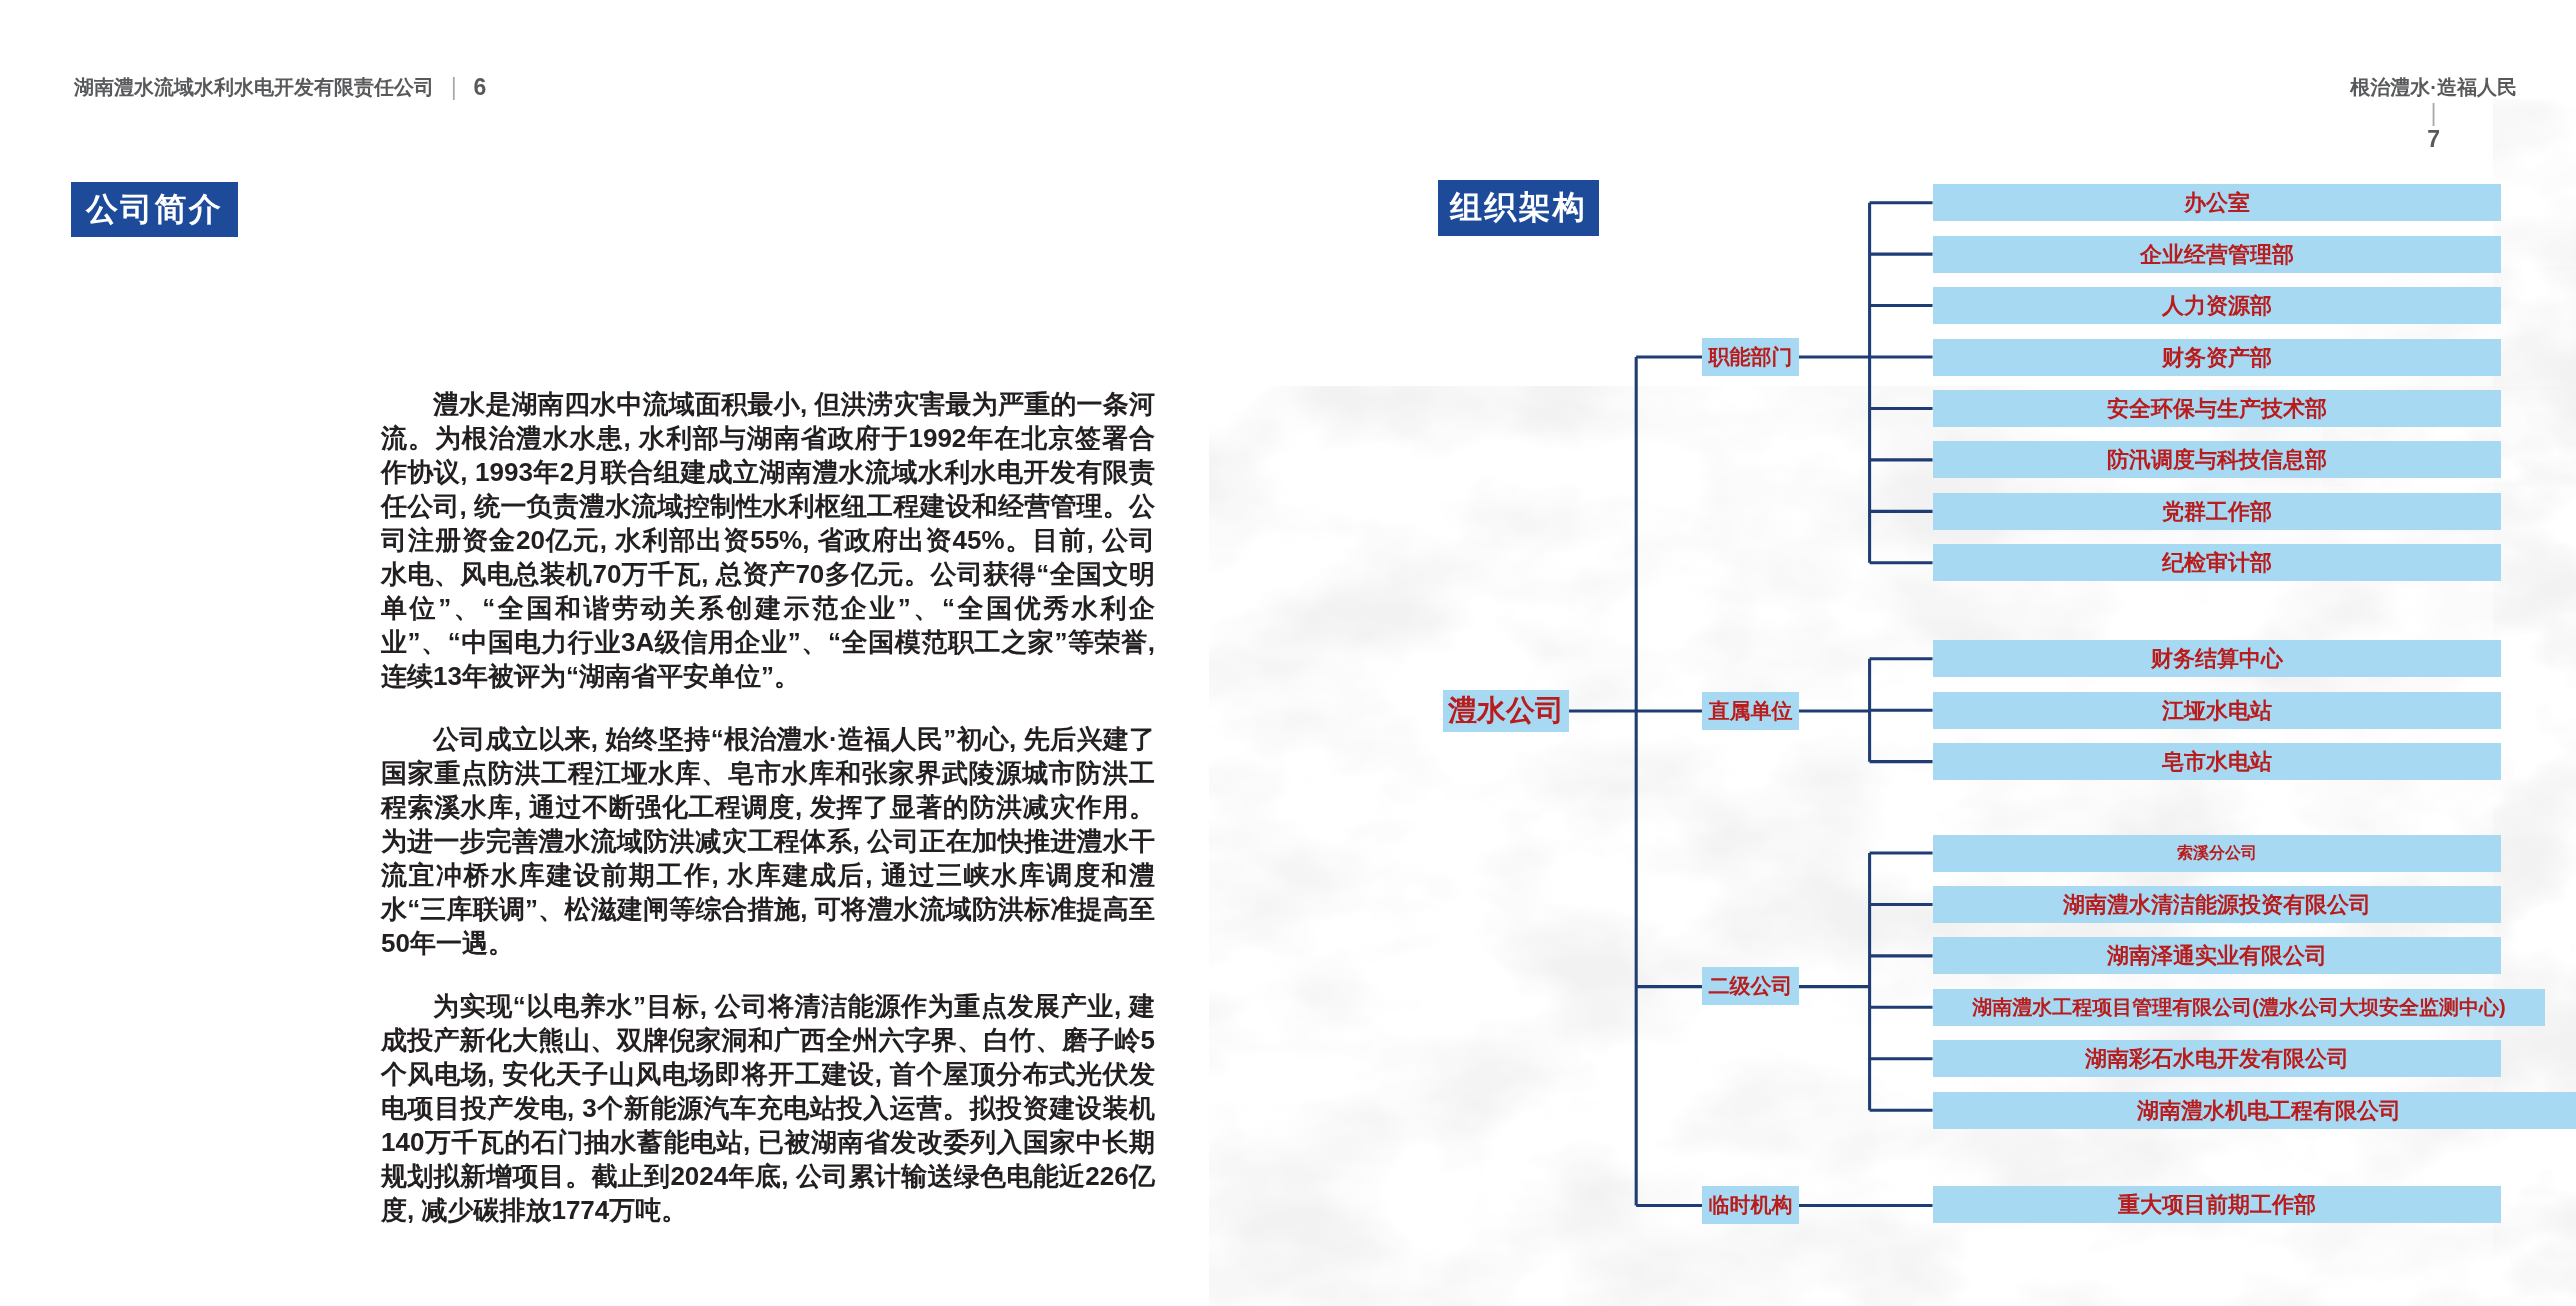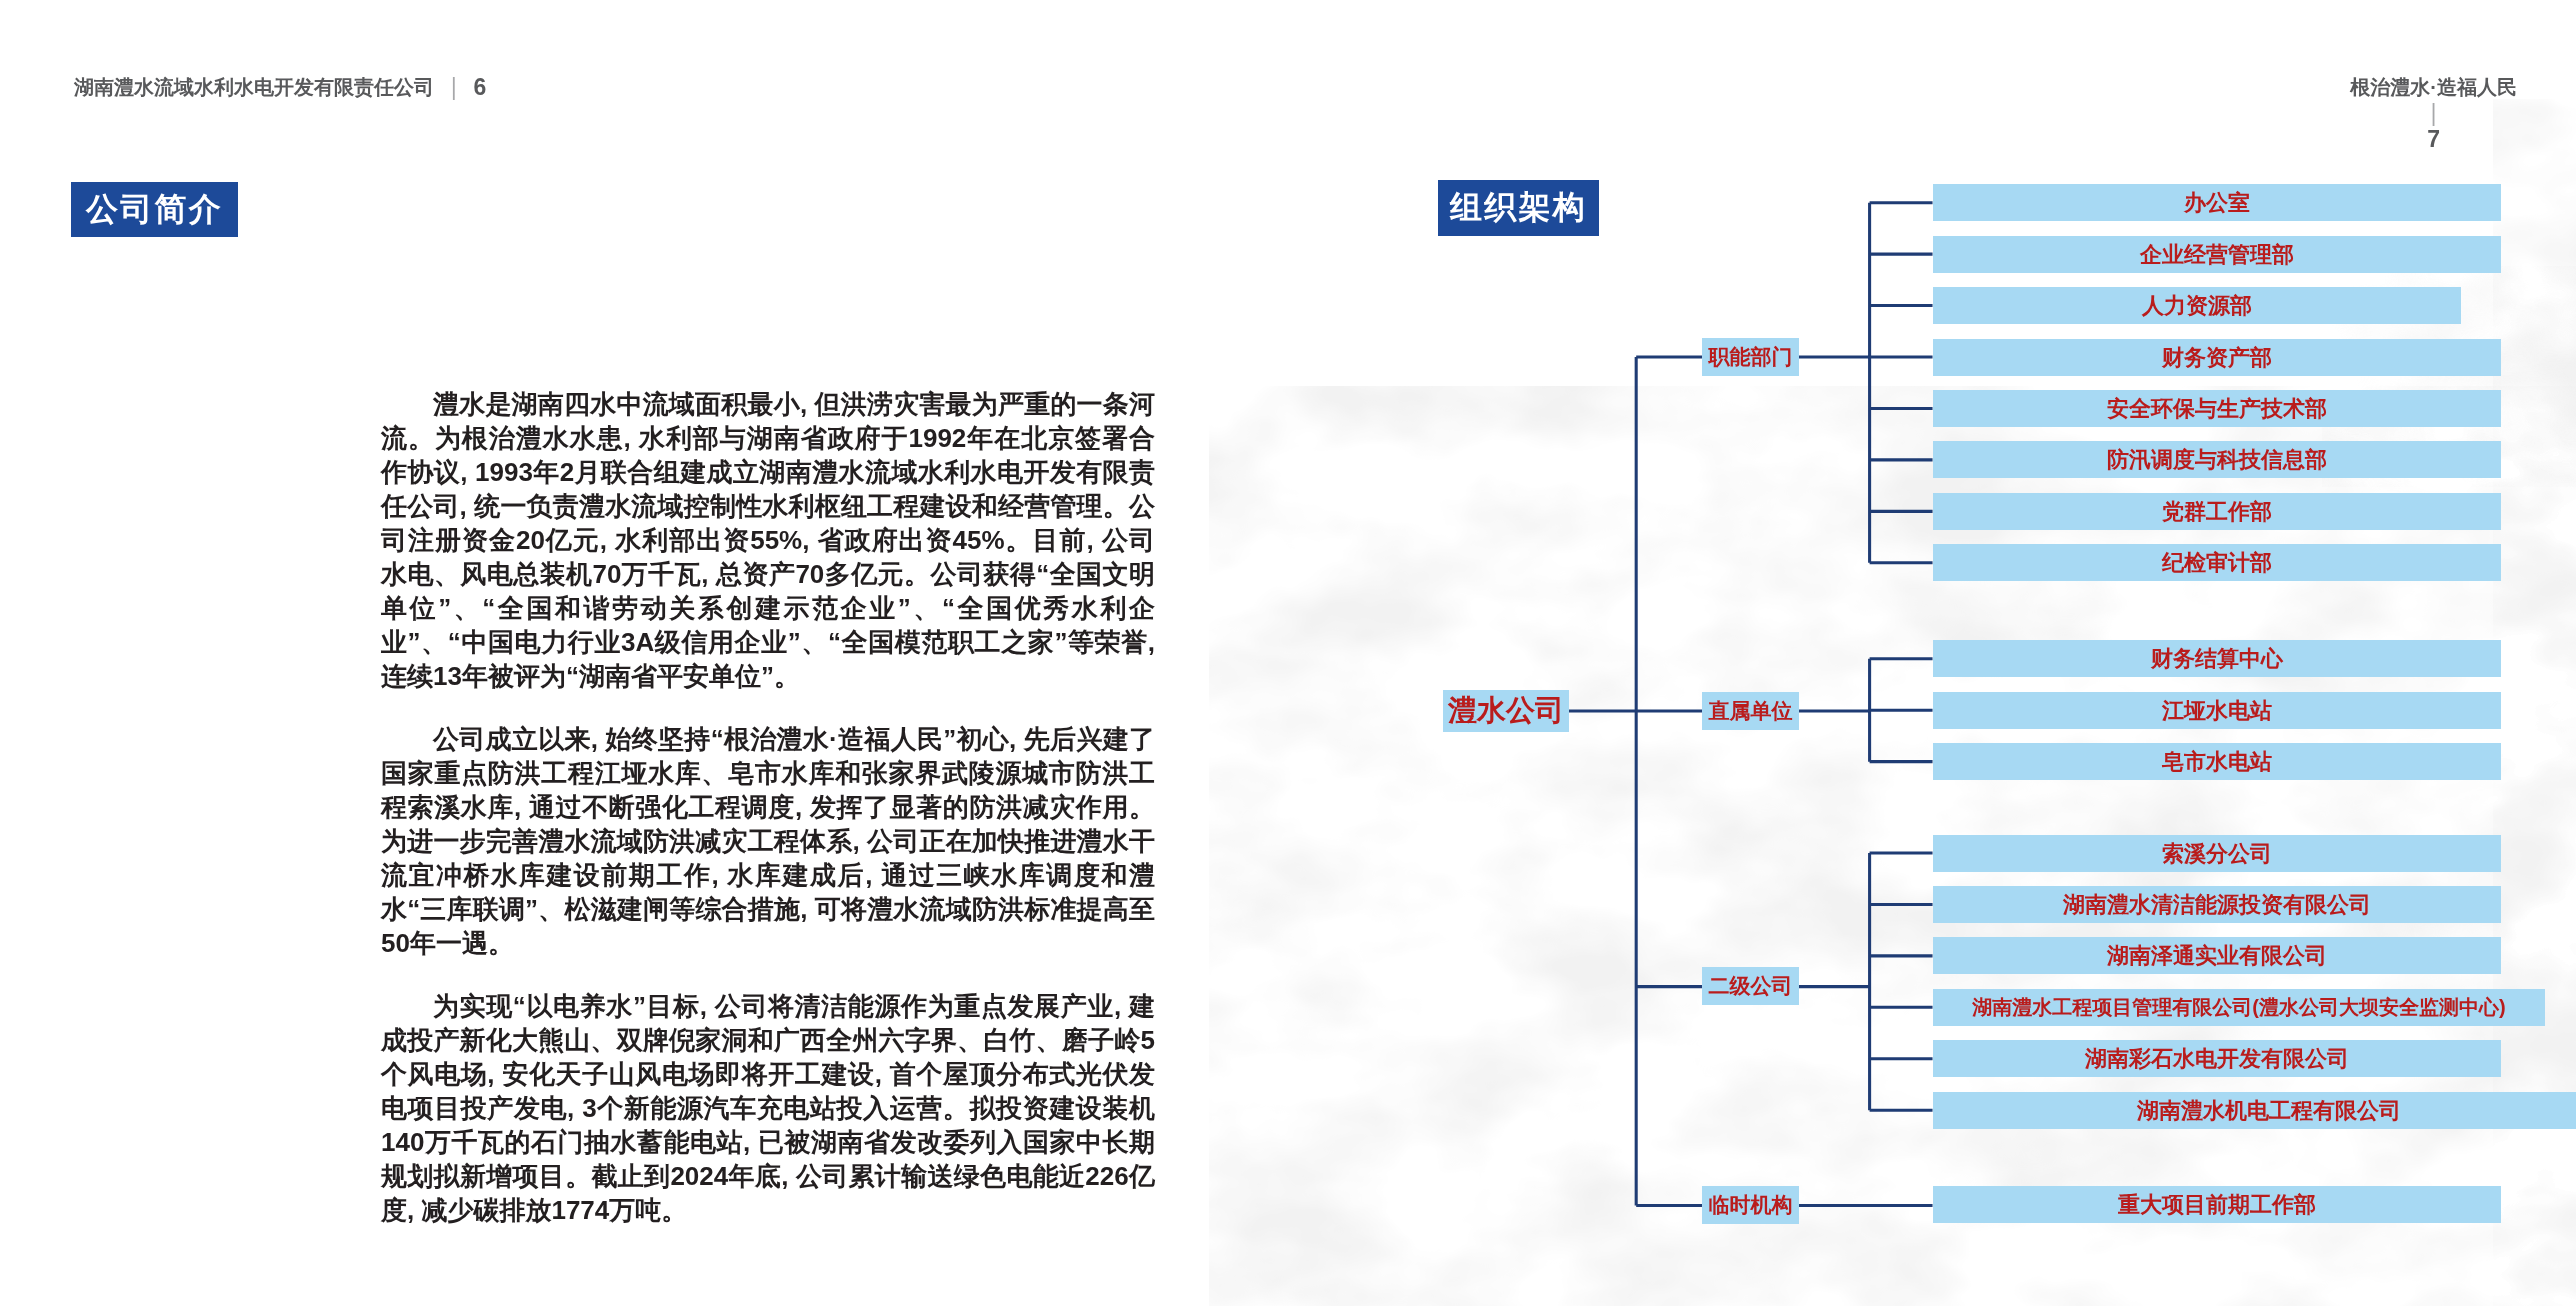--- a/index.html
+++ b/index.html
@@ -71,32 +71,32 @@
 </div>
 
 <svg class="lines" width="2576" height="1306" viewBox="0 0 3355 1701">
   <path id="org-path" fill="none" stroke="#1f3c74" stroke-width="4" d="M 2043 926 H 2131 M 2131 465 V 1570 M 2131 465 H 2217 M 2343 465 H 2435 M 2435 264 V 733 M 2435 264 H 2517 M 2435 331 H 2517 M 2435 398 H 2517 M 2435 465 H 2517 M 2435 532 H 2517 M 2435 599 H 2517 M 2435 666 H 2517 M 2435 733 H 2517 M 2131 926 H 2217 M 2343 926 H 2435 M 2435 858 V 992 M 2435 858 H 2517 M 2435 925 H 2517 M 2435 992 H 2517 M 2131 1285 H 2217 M 2343 1285 H 2435 M 2435 1111 V 1446 M 2435 1111 H 2517 M 2435 1178 H 2517 M 2435 1245 H 2517 M 2435 1312 H 2517 M 2435 1379 H 2517 M 2435 1446 H 2517 M 2131 1570 H 2217 M 2343 1570 H 2517"></path>
 </svg>
 <div class="layer">
     <div class="node" style="left: 1443px; top: 690px; width: 126px; height: 42px; font-size: 29px;">澧水公司</div>
     <div class="node" style="left: 1702px; top: 338px; width: 97px; height: 38px; font-size: 21px;">职能部门</div>
     <div class="node" style="left: 1933px; top: 184px; width: 568px; height: 37px; font-size: 22px;">办公室</div>
     <div class="node" style="left: 1933px; top: 236px; width: 568px; height: 37px; font-size: 22px;">企业经营管理部</div>
-    <div class="node" style="left: 1933px; top: 287px; width: 528px; height: 37px; font-size: 22px;">人力资源部</div>
+    <div class="node" style="left: 1933px; top: 287px; width: 568px; height: 37px; font-size: 22px;">人力资源部</div>
     <div class="node" style="left: 1933px; top: 339px; width: 568px; height: 37px; font-size: 22px;">财务资产部</div>
     <div class="node" style="left: 1933px; top: 390px; width: 568px; height: 37px; font-size: 22px;">安全环保与生产技术部</div>
     <div class="node" style="left: 1933px; top: 441px; width: 568px; height: 37px; font-size: 22px;">防汛调度与科技信息部</div>
     <div class="node" style="left: 1933px; top: 493px; width: 568px; height: 37px; font-size: 22px;">党群工作部</div>
     <div class="node" style="left: 1933px; top: 544px; width: 568px; height: 37px; font-size: 22px;">纪检审计部</div>
     <div class="node" style="left: 1702px; top: 692px; width: 97px; height: 38px; font-size: 21px;">直属单位</div>
     <div class="node" style="left: 1933px; top: 640px; width: 568px; height: 37px; font-size: 22px;">财务结算中心</div>
     <div class="node" style="left: 1933px; top: 692px; width: 568px; height: 37px; font-size: 22px;">江垭水电站</div>
     <div class="node" style="left: 1933px; top: 743px; width: 568px; height: 37px; font-size: 22px;">皂市水电站</div>
     <div class="node" style="left: 1702px; top: 967px; width: 97px; height: 38px; font-size: 21px;">二级公司</div>
-    <div class="node" style="left: 1933px; top: 835px; width: 568px; height: 37px; font-size: 22px;">索溪分公司</div>
+    <div class="node" style="left: 1933px; top: 835px; width: 568px; height: 37px; font-size: 16px;">索溪分公司</div>
     <div class="node" style="left: 1933px; top: 886px; width: 568px; height: 37px; font-size: 22px;">湖南澧水清洁能源投资有限公司</div>
     <div class="node" style="left: 1933px; top: 937px; width: 568px; height: 37px; font-size: 22px;">湖南泽通实业有限公司</div>
     <div class="node" style="left: 1933px; top: 989px; width: 612px; height: 37px; font-size: 20px;">湖南澧水工程项目管理有限公司(澧水公司大坝安全监测中心)</div>
     <div class="node" style="left: 1933px; top: 1040px; width: 568px; height: 37px; font-size: 22px;">湖南彩石水电开发有限公司</div>
     <div class="node" style="left: 1933px; top: 1092px; width: 672px; height: 37px; font-size: 22px;">湖南澧水机电工程有限公司</div>
     <div class="node" style="left: 1702px; top: 1186px; width: 97px; height: 38px; font-size: 21px;">临时机构</div>
     <div class="node" style="left: 1933px; top: 1186px; width: 568px; height: 37px; font-size: 22px;">重大项目前期工作部</div>
   </div>
 
 

